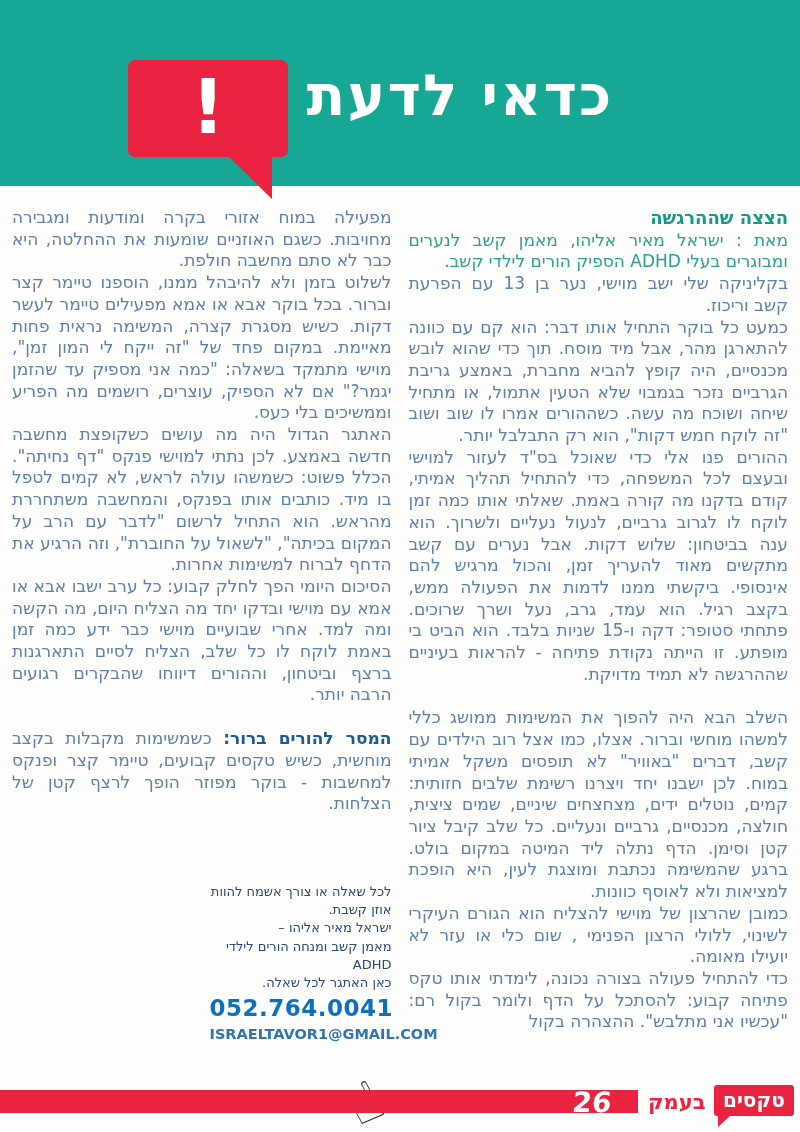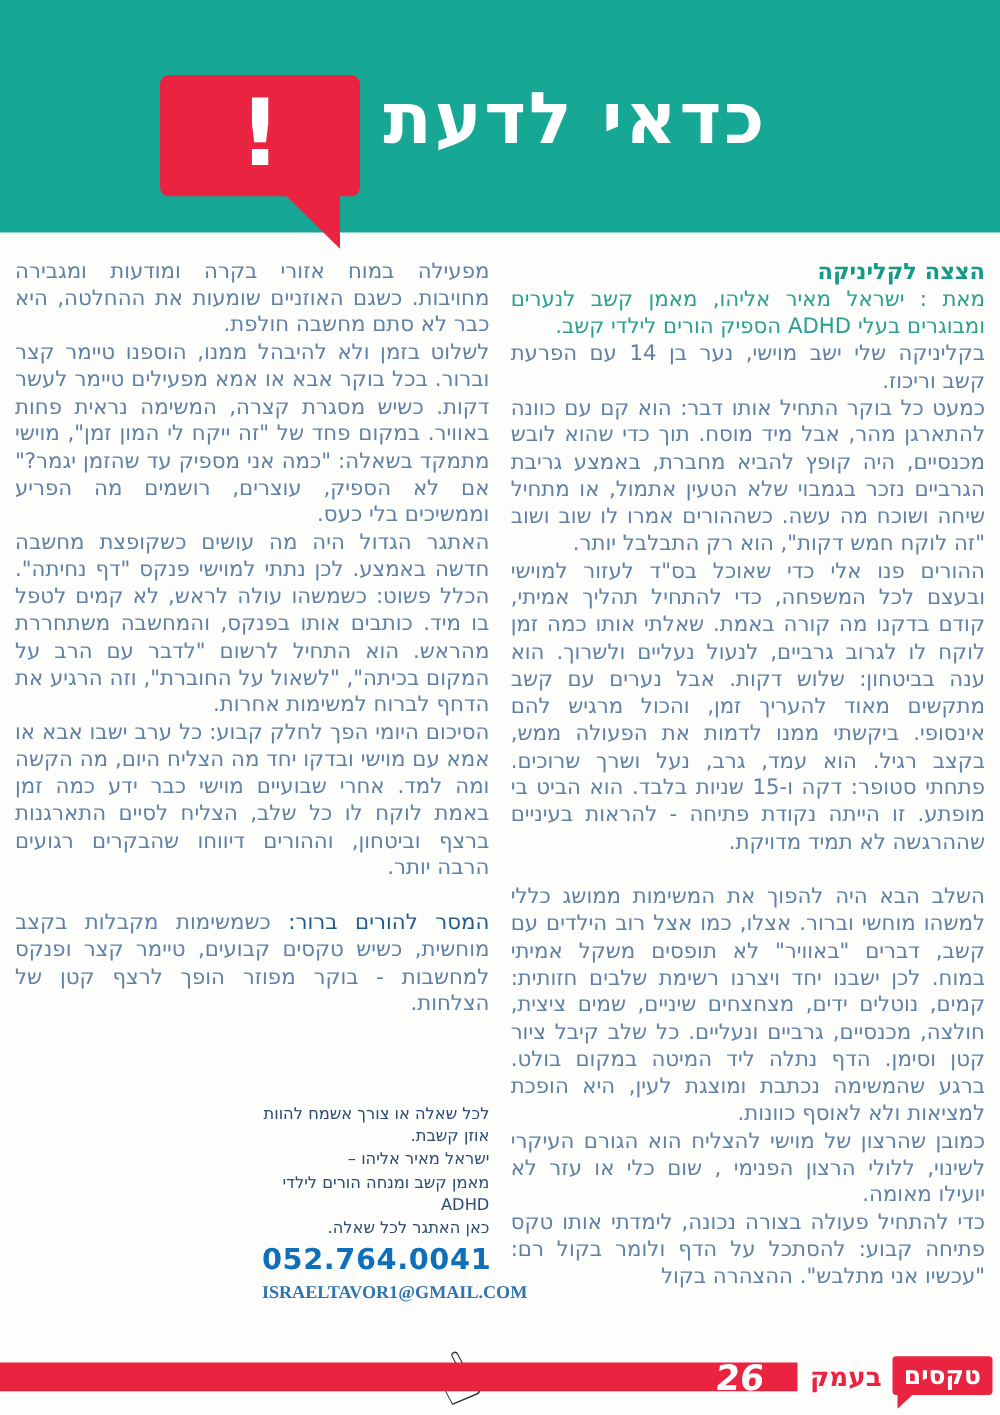--- a/index.html
+++ b/index.html
@@ -14,28 +14,28 @@
   .banner h1{position:absolute;left:265px;top:62px;width:390px;margin:0;text-align:center;direction:rtl;
     font-size:57px;font-weight:bold;color:#ffffff;letter-spacing:2px;}
 
   
   .columns{position:absolute;top:207px;left:12px;width:776px;display:flex;direction:rtl;gap:17px;}
   .col{width:380px;direction:rtl;text-align:justify;font-size:17px;line-height:21.7px;color:#5f81a5;}
   .col p{margin:0;}
   .article-title{margin:0 0 1px 0;font-size:18px;font-weight:bold;color:#149a87;}
   .byline{color:#2aa08f !important;}
   .gap-top{margin-top:22px !important;}
-  .takeaway-label{font-weight:normal;color:#1e5c8e;margin-top:11px;}
+  .takeaway-label{font-weight:bold;color:#1e5c8e;margin-top:11px;}
 
   
   .contact-row{margin-top:68px;display:flex;direction:rtl;align-items:flex-start;text-align:right;flex-direction:column;}
   .contact-text{width:182px;font-size:13px;line-height:1.4;color:#2b4a72;}
   .contact-text .c-line{margin:0;text-align:right;}
   .phone{margin:2px 0 0 0;font-size:23px;font-weight:bold;color:#0e6fba;direction:ltr;text-align:right;letter-spacing:.5px;}
-  .email{margin:0;font-size:14.5px;font-weight:bold;color:#2f74ad;direction:ltr;text-align:right;font-family:Liberation Serif, serif;}
+  .email{margin:0;font-size:14.5px;font-weight:bold;color:#2f74ad;direction:ltr;text-align:right;}
   .hand-wrap{width:52px;margin-top:48px;text-align:center;}
   .hand-glyph{display:inline-block;font-size:54px;color:#2a2a2a;transform:rotate(-28deg);}
   .logo-block{width:146px;text-align:center;}
   .logo-org{margin:1px 0 0 0;font-size:14.5px;font-weight:bold;color:#15365f;}
   .logo-person{margin:0;font-size:12.5px;color:#0f766e;}
 
   
   .footer{position:absolute;left:0;bottom:0;width:800px;height:48px;}
   .footer-band{position:absolute;left:0;top:6px;width:638px;height:23px;background:#ea2440;}
   .footer-num{position:absolute;left:552px;top:2px;width:80px;text-align:center;font-size:28px;font-weight:bold;color:#ffffff;transform:skewX(-6deg);}
@@ -53,33 +53,33 @@
     <div class="bubble">
       <span class="mark">!</span>
       <span class="tail"></span>
     </div>
     <h1>כדאי לדעת</h1>
   </header>
 
   <main class="columns">
 
     <section class="col">
-      <h2 class="article-title">הצצה לקליניקה</h2>
+      <h2 class="article-title">הצצה שההרגשה</h2>
       <p class="byline">מאת : ישראל מאיר אליהו, מאמן קשב לנערים ומבוגרים בעלי ADHD הספיק הורים לילדי קשב.</p>
-      <p>בקליניקה שלי ישב מוישי, נער בן 14 עם הפרעת קשב וריכוז.</p>
+      <p>בקליניקה שלי ישב מוישי, נער בן 13 עם הפרעת קשב וריכוז.</p>
       <p>כמעט כל בוקר התחיל אותו דבר: הוא קם עם כוונה להתארגן מהר, אבל מיד מוסח. תוך כדי שהוא לובש מכנסיים, היה קופץ להביא מחברת, באמצע גריבת הגרביים נזכר בגמבוי שלא הטעין אתמול, או מתחיל שיחה ושוכח מה עשה. כשההורים אמרו לו שוב ושוב "זה לוקח חמש דקות", הוא רק התבלבל יותר.</p>
       <p>ההורים פנו אלי כדי שאוכל בס"ד לעזור למוישי ובעצם לכל המשפחה, כדי להתחיל תהליך אמיתי, קודם בדקנו מה קורה באמת. שאלתי אותו כמה זמן לוקח לו לגרוב גרביים, לנעול נעליים ולשרוך. הוא ענה בביטחון: שלוש דקות. אבל נערים עם קשב מתקשים מאוד להעריך זמן, והכול מרגיש להם אינסופי. ביקשתי ממנו לדמות את הפעולה ממש, בקצב רגיל. הוא עמד, גרב, נעל ושרך שרוכים. פתחתי סטופר: דקה ו-15 שניות בלבד. הוא הביט בי מופתע. זו הייתה נקודת פתיחה - להראות בעיניים שההרגשה לא תמיד מדויקת.</p>
       <p class="gap-top">השלב הבא היה להפוך את המשימות ממושג כללי למשהו מוחשי וברור. אצלו, כמו אצל רוב הילדים עם קשב, דברים "באוויר" לא תופסים משקל אמיתי במוח. לכן ישבנו יחד ויצרנו רשימת שלבים חזותית: קמים, נוטלים ידים, מצחצחים שיניים, שמים ציצית, חולצה, מכנסיים, גרביים ונעליים. כל שלב קיבל ציור קטן וסימן. הדף נתלה ליד המיטה במקום בולט. ברגע שהמשימה נכתבת ומוצגת לעין, היא הופכת למציאות ולא לאוסף כוונות.</p>
       <p>כמובן שהרצון של מוישי להצליח הוא הגורם העיקרי לשינוי, ללולי הרצון הפנימי , שום כלי או עזר לא יועילו מאומה.</p>
       <p>כדי להתחיל פעולה בצורה נכונה, לימדתי אותו טקס פתיחה קבוע: להסתכל על הדף ולומר בקול רם: "עכשיו אני מתלבש". ההצהרה בקול</p>
     </section>
 
     <section class="col">
       <p>מפעילה במוח אזורי בקרה ומודעות ומגבירה מחויבות. כשגם האוזניים שומעות את ההחלטה, היא כבר לא סתם מחשבה חולפת.</p>
-      <p>לשלוט בזמן ולא להיבהל ממנו, הוספנו טיימר קצר וברור. בכל בוקר אבא או אמא מפעילים טיימר לעשר דקות. כשיש מסגרת קצרה, המשימה נראית פחות באוויר. במקום פחד של "זה ייקח לי המון זמן", מוישי מתמקד בשאלה: "כמה אני מספיק עד שהזמן יגמר?" אם לא הספיק, עוצרים, רושמים מה הפריע וממשיכים בלי כעס.</p>
+      <p>לשלוט בזמן ולא להיבהל ממנו, הוספנו טיימר קצר וברור. בכל בוקר אבא או אמא מפעילים טיימר לעשר דקות. כשיש מסגרת קצרה, המשימה נראית פחות מאיימת. במקום פחד של "זה ייקח לי המון זמן", מוישי מתמקד בשאלה: "כמה אני מספיק עד שהזמן יגמר?" אם לא הספיק, עוצרים, רושמים מה הפריע וממשיכים בלי כעס.</p>
       <p>האתגר הגדול היה מה עושים כשקופצת מחשבה חדשה באמצע. לכן נתתי למוישי פנקס "דף נחיתה". הכלל פשוט: כשמשהו עולה לראש, לא קמים לטפל בו מיד. כותבים אותו בפנקס, והמחשבה משתחררת מהראש. הוא התחיל לרשום "לדבר עם הרב על המקום בכיתה", "לשאול על החוברת", וזה הרגיע את הדחף לברוח למשימות אחרות.</p>
       <p>הסיכום היומי הפך לחלק קבוע: כל ערב ישבו אבא או אמא עם מוישי ובדקו יחד מה הצליח היום, מה הקשה ומה למד. אחרי שבועיים מוישי כבר ידע כמה זמן באמת לוקח לו כל שלב, הצליח לסיים התארגנות ברצף וביטחון, וההורים דיווחו שהבקרים רגועים הרבה יותר.</p>
       <p class="gap-top"><strong class="takeaway-label">המסר להורים ברור:</strong> <span>כשמשימות מקבלות בקצב מוחשית, כשיש טקסים קבועים, טיימר קצר ופנקס למחשבות - בוקר מפוזר הופך לרצף קטן של הצלחות.</span></p>
 
       <div class="contact-row">
         <div class="contact-text">
           <p class="c-line">לכל שאלה או צורך אשמח להוות אוזן קשבת.</p>
           <p class="c-line">ישראל מאיר אליהו –</p>
           <p class="c-line">מאמן קשב ומנחה הורים לילדי ADHD</p>
           <p class="c-line">כאן האתגר לכל שאלה.</p>

